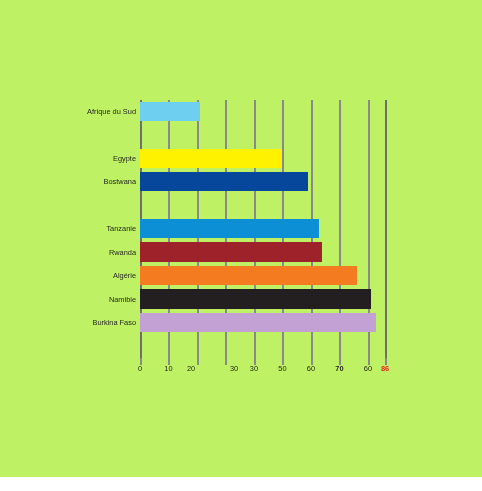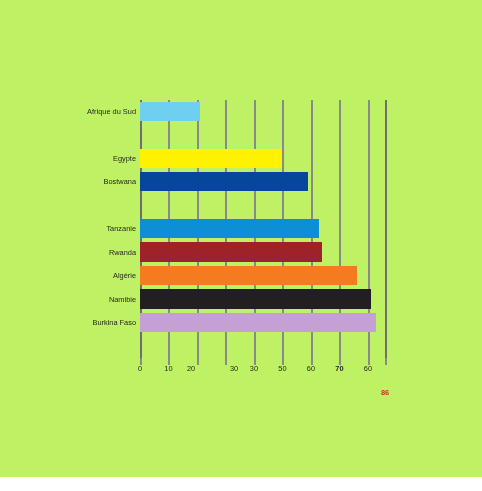--- a/index.html
+++ b/index.html
@@ -102,21 +102,20 @@
     position: absolute;
     top: 6px;
     transform: translateX(-50%);
     font-size: 7.4px;
     color: #231f20;
     white-space: nowrap;
   }
   .tick-label.highlight {
     color: #ee1c25;
     font-weight: bold;
-    margin-top: 24px;
   }
 </style>
 </head>
 <body>
 
 <div id="chart-root">
   <div id="plot-frame">
     <div id="bars-area">
         <div class="gridline axis-zero" style="left: 0px;"></div>
         <div class="gridline" style="left: 28.4884px;"></div>

